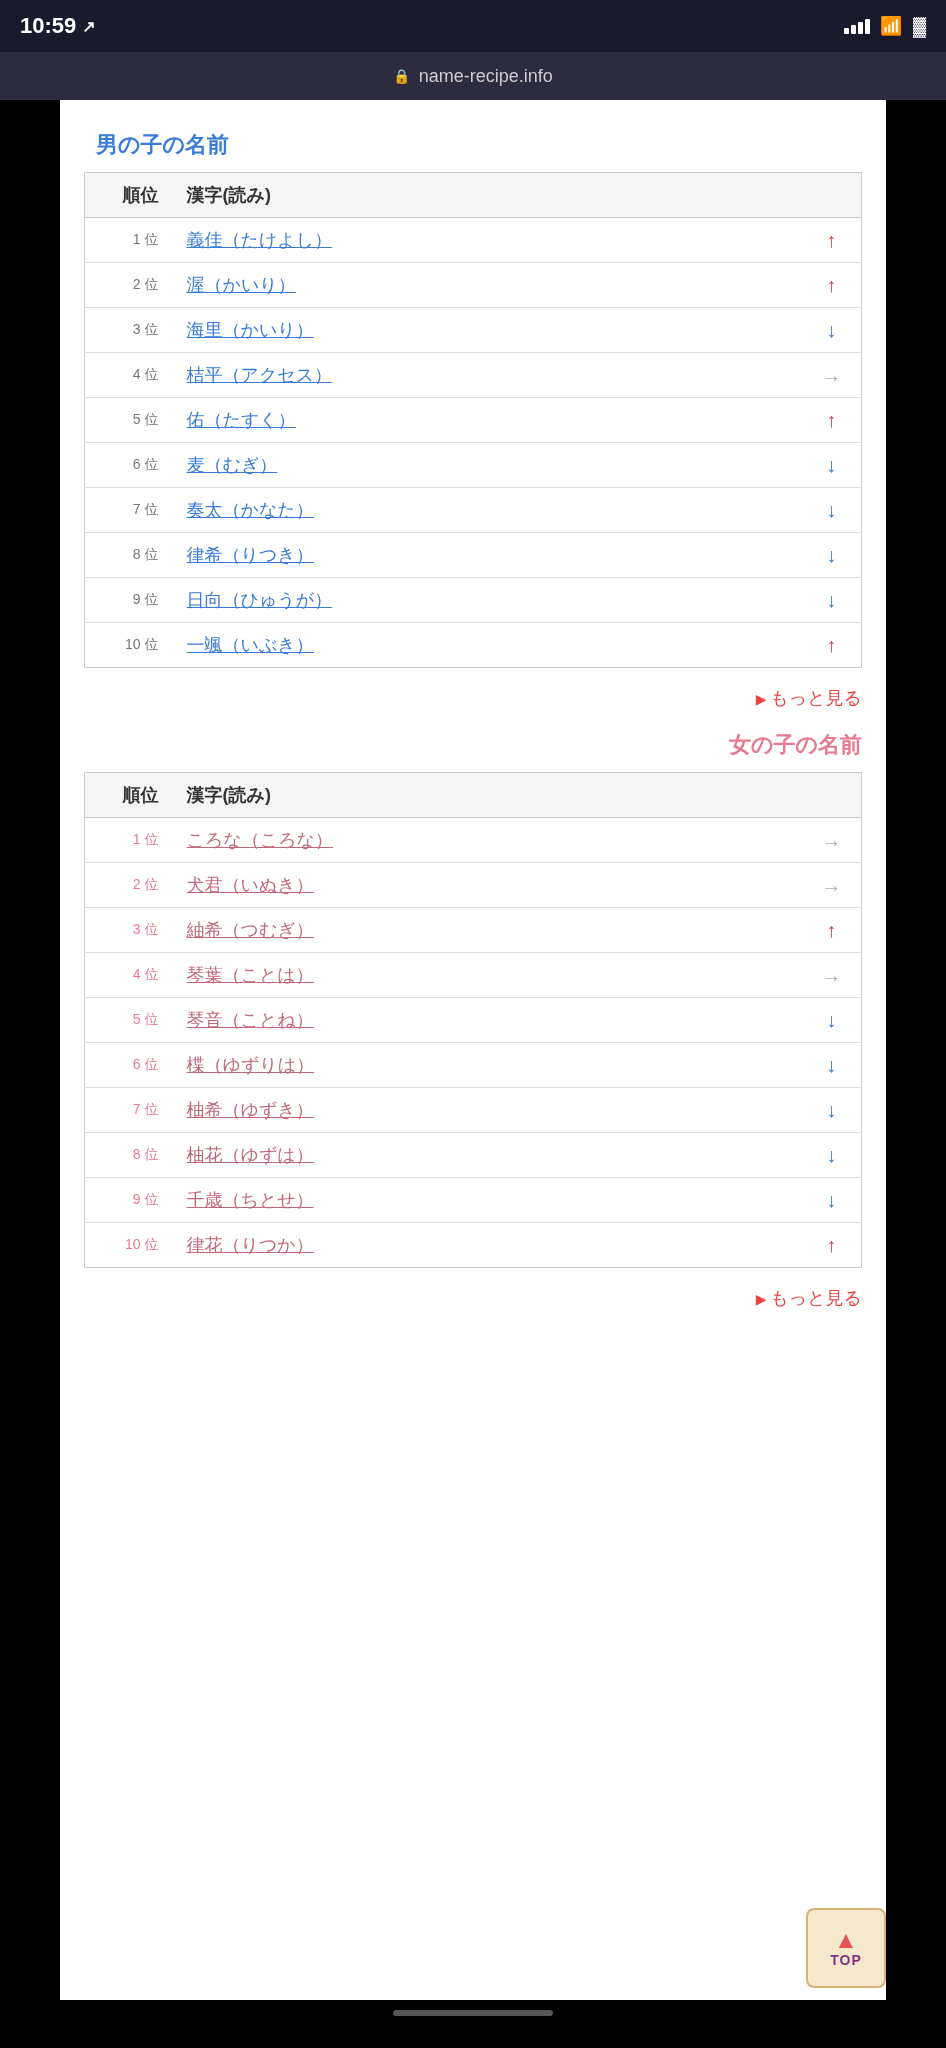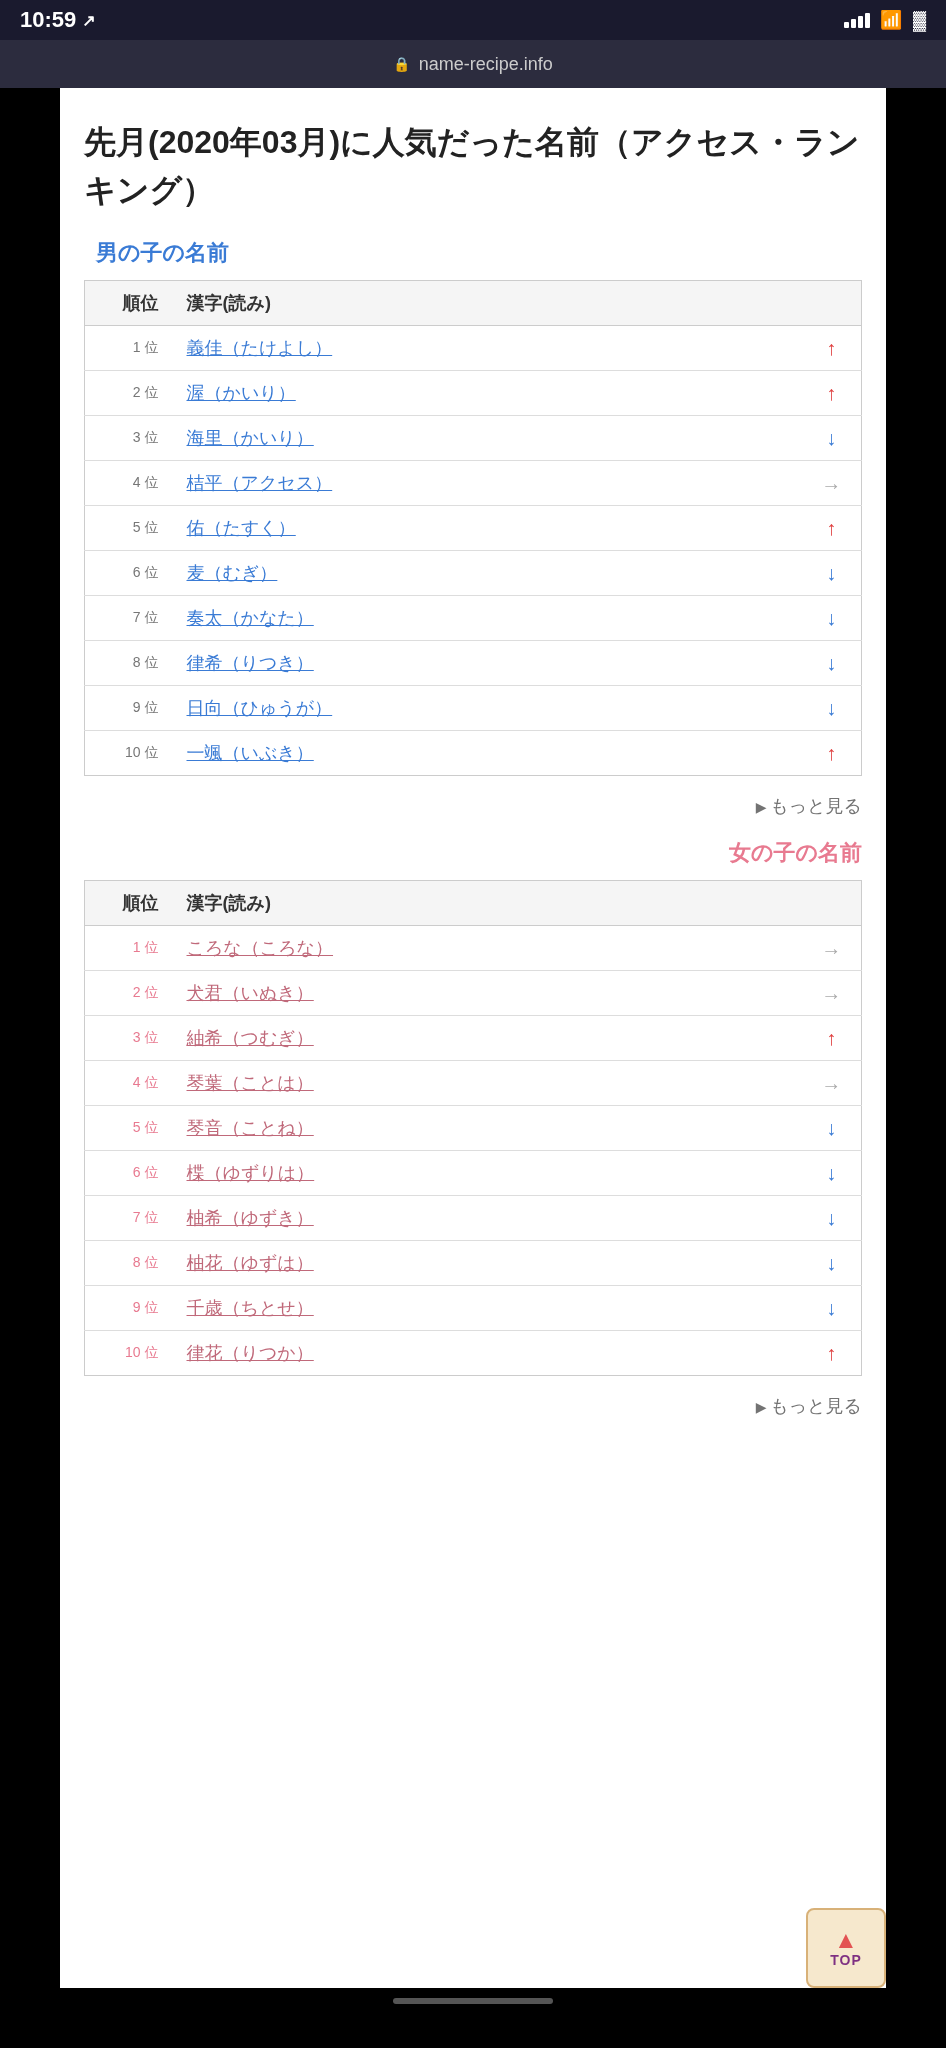--- a/index.html
+++ b/index.html
@@ -11,21 +11,21 @@
       min-height: 2048px;
     }
 
     
     .status-bar {
       background: #1a1a2e;
       display: flex;
       align-items: center;
       justify-content: space-between;
       padding: 8px 20px;
-      height: 40px;
+      height: 52px;
     }
     .status-time {
       color: #fff;
       font-size: 22px;
       font-weight: 600;
       display: flex;
       align-items: center;
       gap: 6px;
     }
     .status-icons {
@@ -131,21 +131,21 @@
     .arrow-up { color: #e04040; font-size: 20px; }
     .arrow-down { color: #3a7bd5; font-size: 20px; }
     .arrow-right { color: #aaa; font-size: 20px; }
 
     .more-link {
       text-align: right;
       padding: 8px 0 20px;
       font-size: 18px;
     }
     .more-link a {
-      color: #737373;
+      color: #ef4444;
       text-decoration: none;
       cursor: pointer;
     }
     .more-link a::before {
       content: '▶ ';
       font-size: 14px;
     }
 
     
     .top-button {
@@ -211,21 +211,20 @@
   </div>
 </div>
 
 <div class="browser-bar">
   <span class="lock-icon">🔒</span>
   <span>name-recipe.info</span>
 </div>
 
 <div class="content-area">
 
-  <h1 class="page-title">先月(2020年03月)に人気だった名前（アクセス・ランキング）</h1>
 
   <h2 class="section-heading boys">男の子の名前</h2>
 
   <table class="ranking-table">
     <thead>
       <tr>
         <th>順位</th>
         <th>漢字(読み)</th>
         <th></th>
       </tr>

